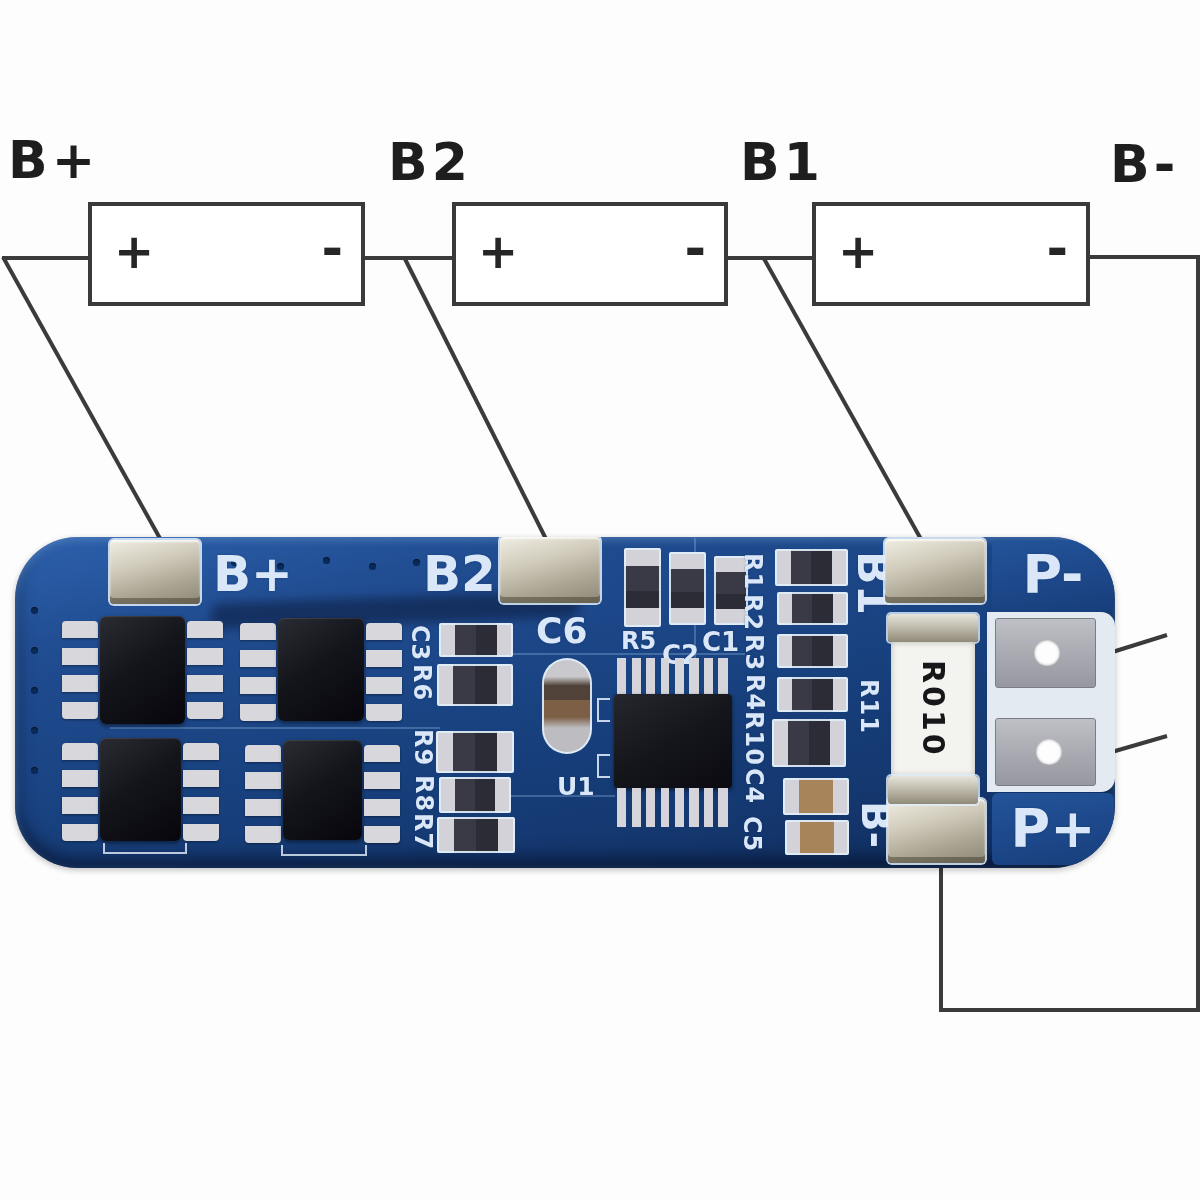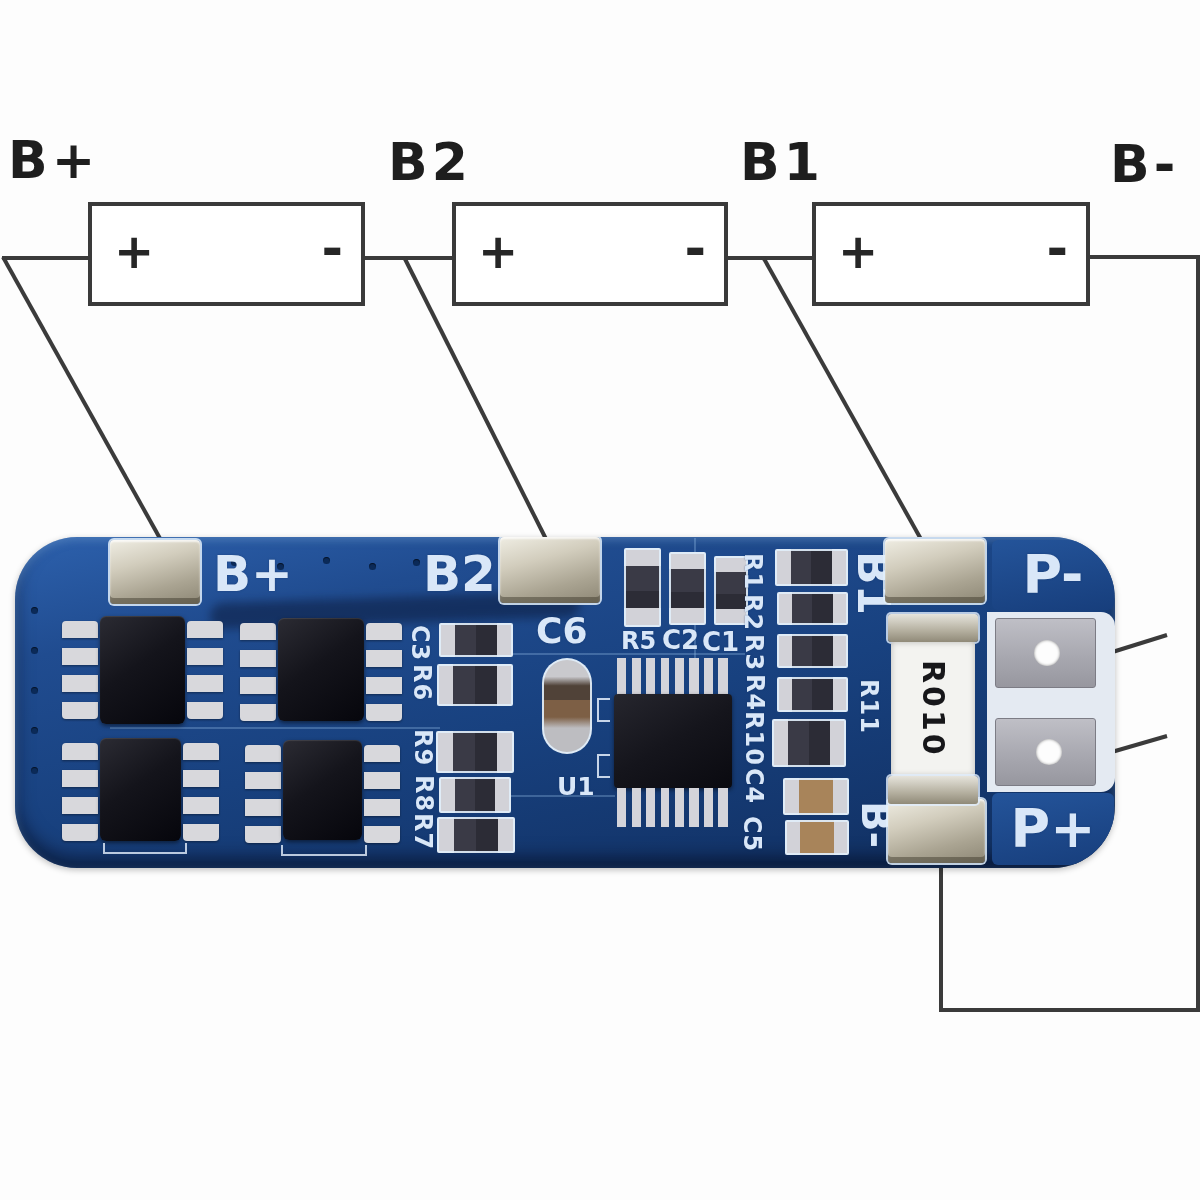--- a/index.html
+++ b/index.html
@@ -185,21 +185,21 @@
     <div class="res" style="left:424px;top:240px;width:72px;height:36px"></div>
     <div class="sk vtext small-lbl" style="left:396px;top:276px">R7</div>
     <div class="res" style="left:422px;top:280px;width:78px;height:36px"></div>
 
     <div class="sk" style="left:521px;top:76px;font-size:36px;">C6</div>
     <div class="c6 c6fix" style="left:527px;top:121px;width:50px;height:96px"></div>
 
     <div class="resv" style="left:609px;top:11px;width:37px;height:79px"></div>
     <div class="sk" style="left:606px;top:92px;font-size:24px">R5</div>
     <div class="resv" style="left:654px;top:15px;width:37px;height:73px"></div>
-    <div class="sk" style="left:647px;top:90px;font-size:26px">C2</div>
+    <div class="sk" style="left:647px;top:105px;font-size:26px">C2</div>
     <div class="resv" style="left:699px;top:19px;width:34px;height:69px"></div>
     <div class="sk" style="left:687px;top:92px;font-size:26px">C1</div>
 
     <div class="ic-pins" style="left:602px;top:121px;width:112px;height:37px"></div>
     <div class="ic-body" style="left:599px;top:157px;width:118px;height:94px"></div>
     <div class="ic-pins" style="left:602px;top:251px;width:112px;height:39px"></div>
     <div class="bracket" style="left:582px;top:161px"></div>
     <div class="bracket" style="left:582px;top:217px"></div>
     <div class="sk" style="left:542px;top:237px;font-size:25px">U1</div>
 

